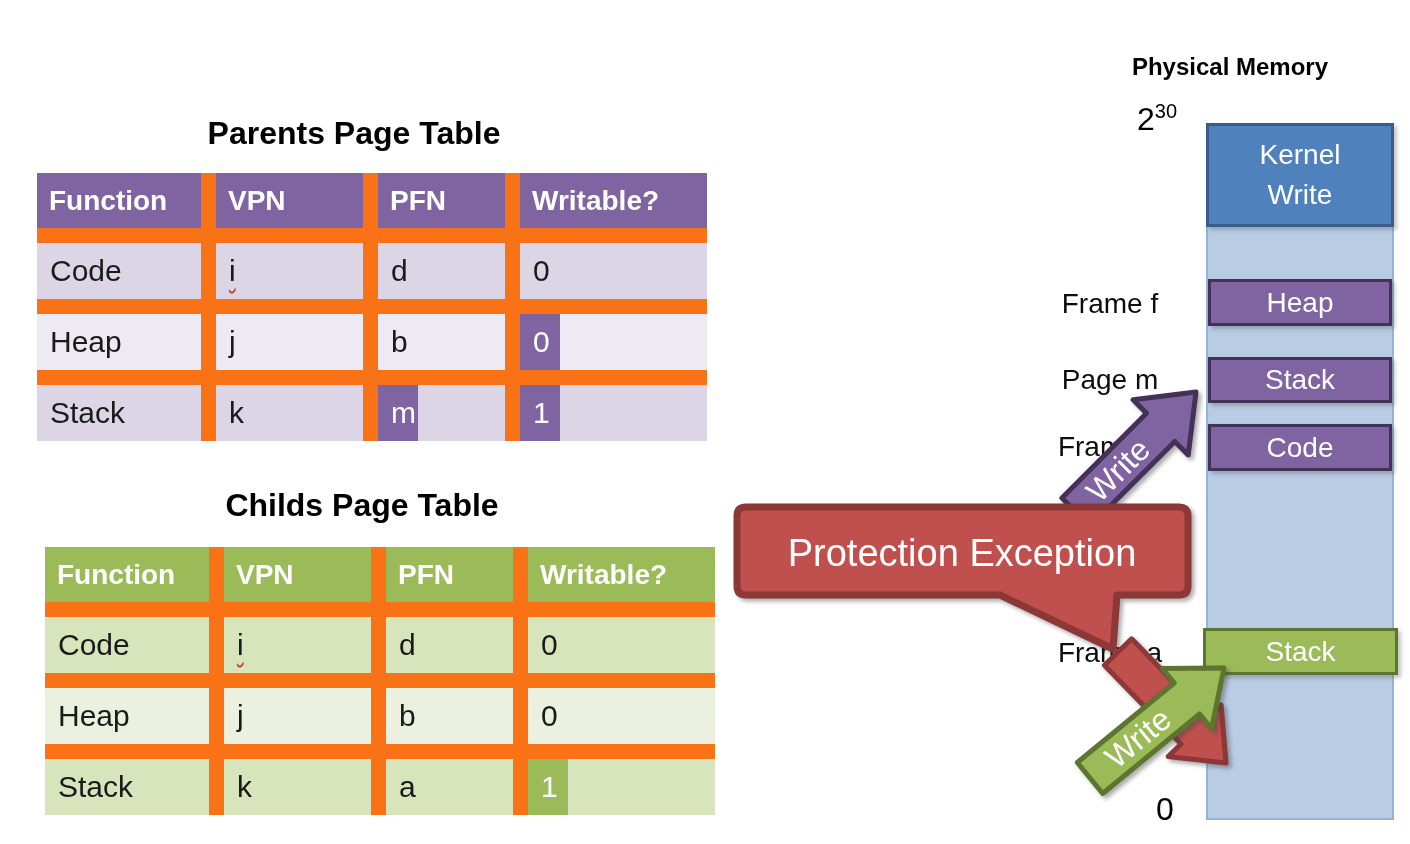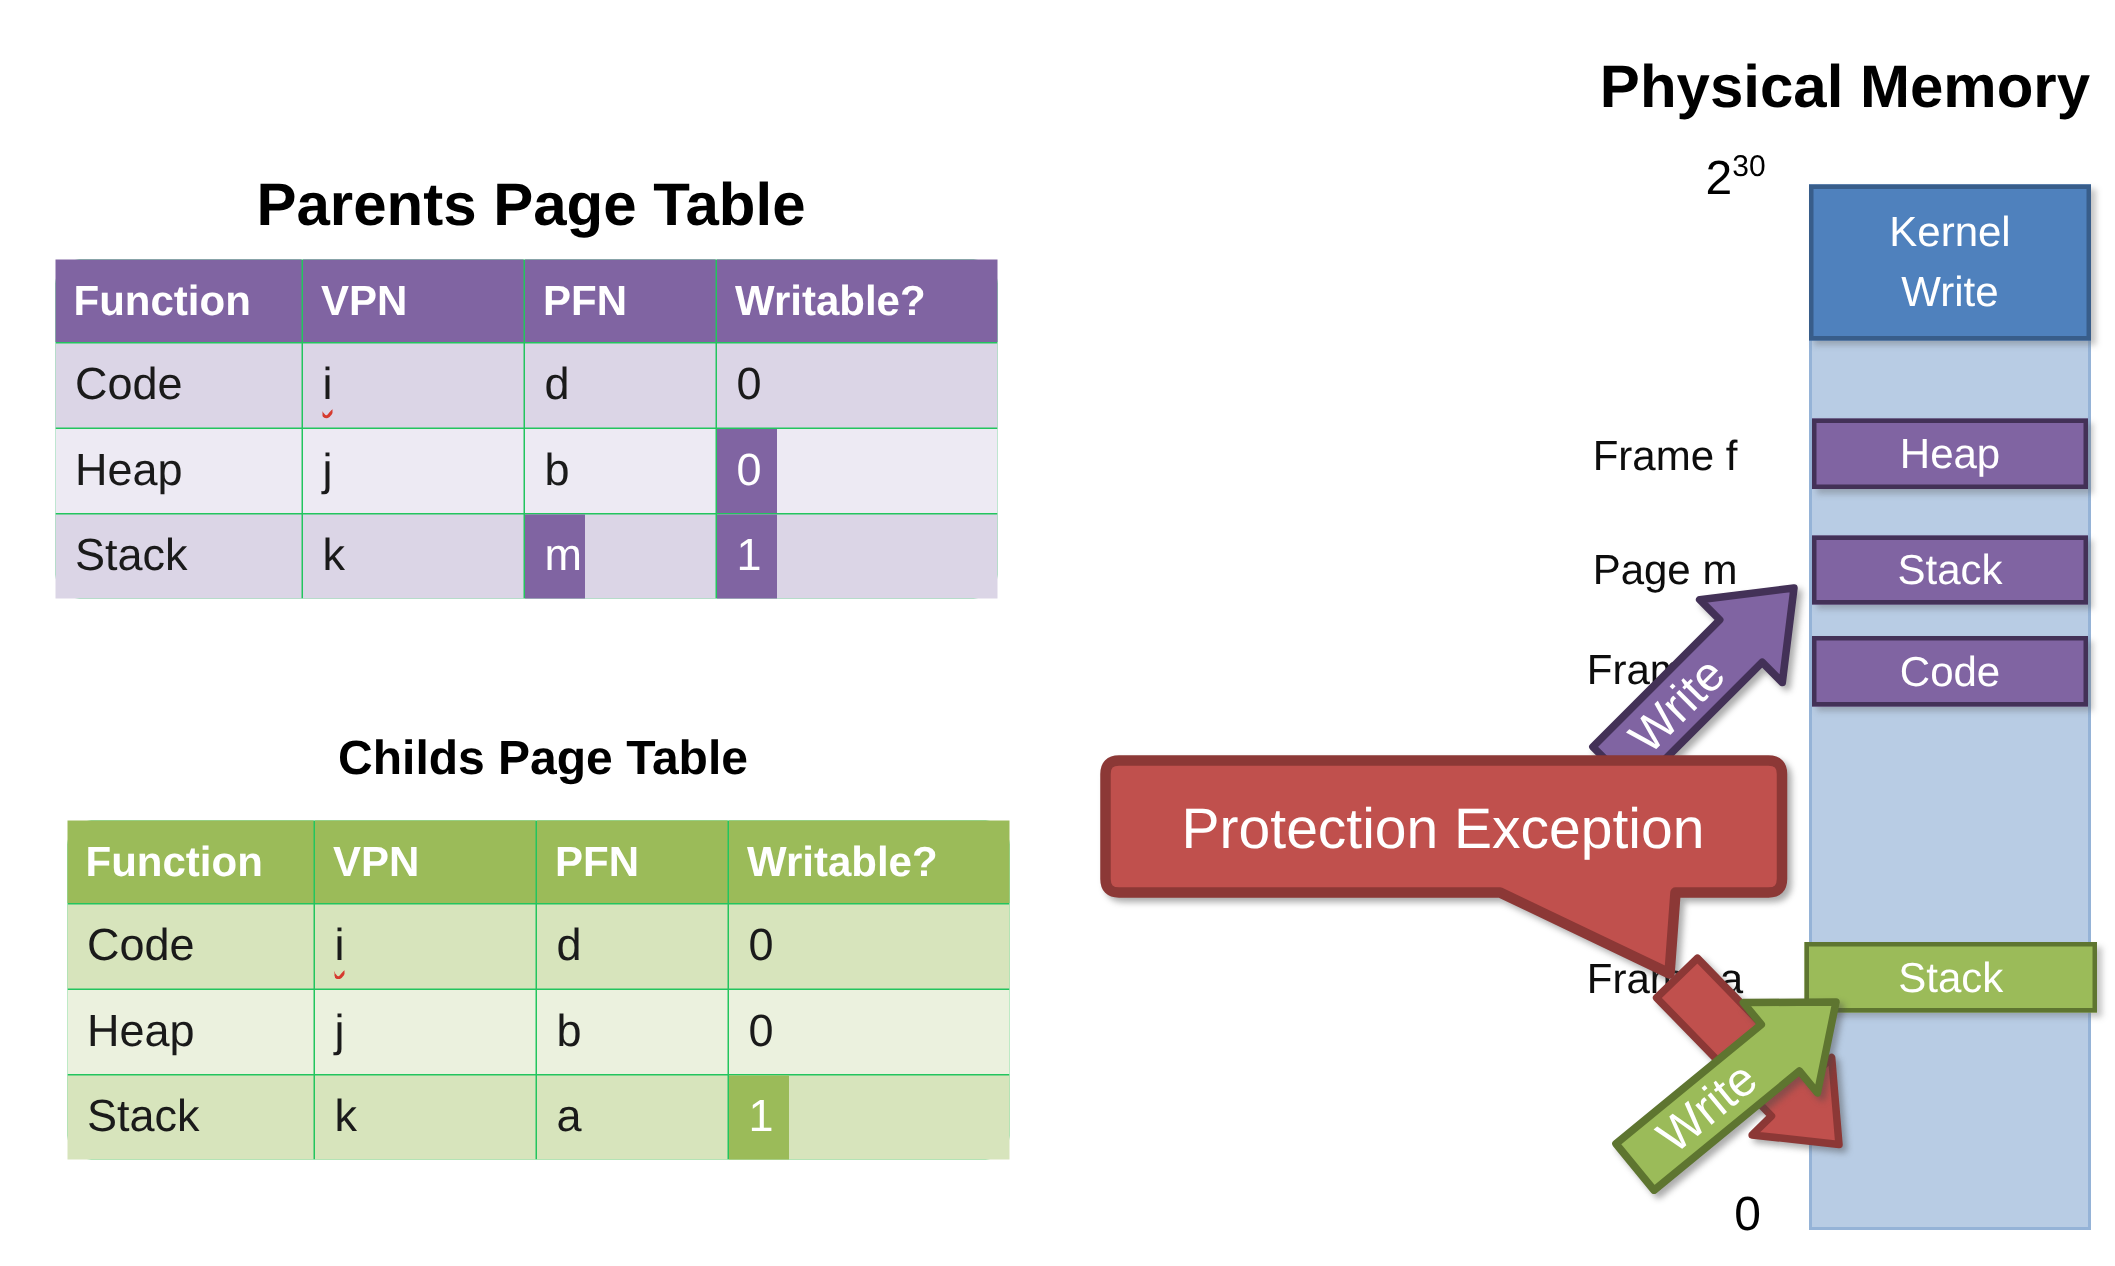--- a/index.html
+++ b/index.html
@@ -2,29 +2,29 @@
 <html><head>
 <meta charset="utf-8">
 <style>
   html,body{margin:0;padding:0;background:#fff;}
   .canvas{
     position:relative;width:1410px;height:844px;background:#ffffff;
     font-family:"Liberation Sans","DejaVu Sans",sans-serif;overflow:hidden;
   }
   
   .sect-title{position:absolute;font-weight:bold;color:#000;text-align:center;}
-  .parent-title{left:37px;top:115px;width:634px;font-size:40px;}
+  .parent-title{left:37px;top:115px;width:634px;font-size:32px;}
   .child-title{left:45px;top:487px;width:634px;font-size:32px;}
-  .pm-title{left:1060px;top:36px;width:340px;font-size:40px;}
+  .pm-title{left:1060px;top:53px;width:340px;font-size:24px;}
   
   .pt-grid{
     position:absolute;display:grid;
     grid-template-columns:164px 147px 127px 187px;
     grid-template-rows:55px 56px 56px 56px;
-    gap:1px;background:#22c55e;border-radius:16px;
+    gap:15px;background:#f97316;
   }
   .pt-parent{left:37px;top:173px;}
   .pt-child{left:45px;top:547px;}
   .hcell{display:flex;align-items:center;padding-left:12px;color:#fff;font-weight:bold;font-size:28px;}
   .cell{display:flex;align-items:stretch;font-size:30px;color:#1a1a1a;}
   .cell .plain{display:flex;align-items:center;padding-left:13px;}
   .cell .hl{display:flex;align-items:center;box-sizing:border-box;width:40px;padding-left:13px;color:#fff;}
   .purple .hcell{background:#8064A2;}
   .purple .cell.dk{background:#DBD5E6;}
   .purple .cell.lt{background:#EDEAF3;}

